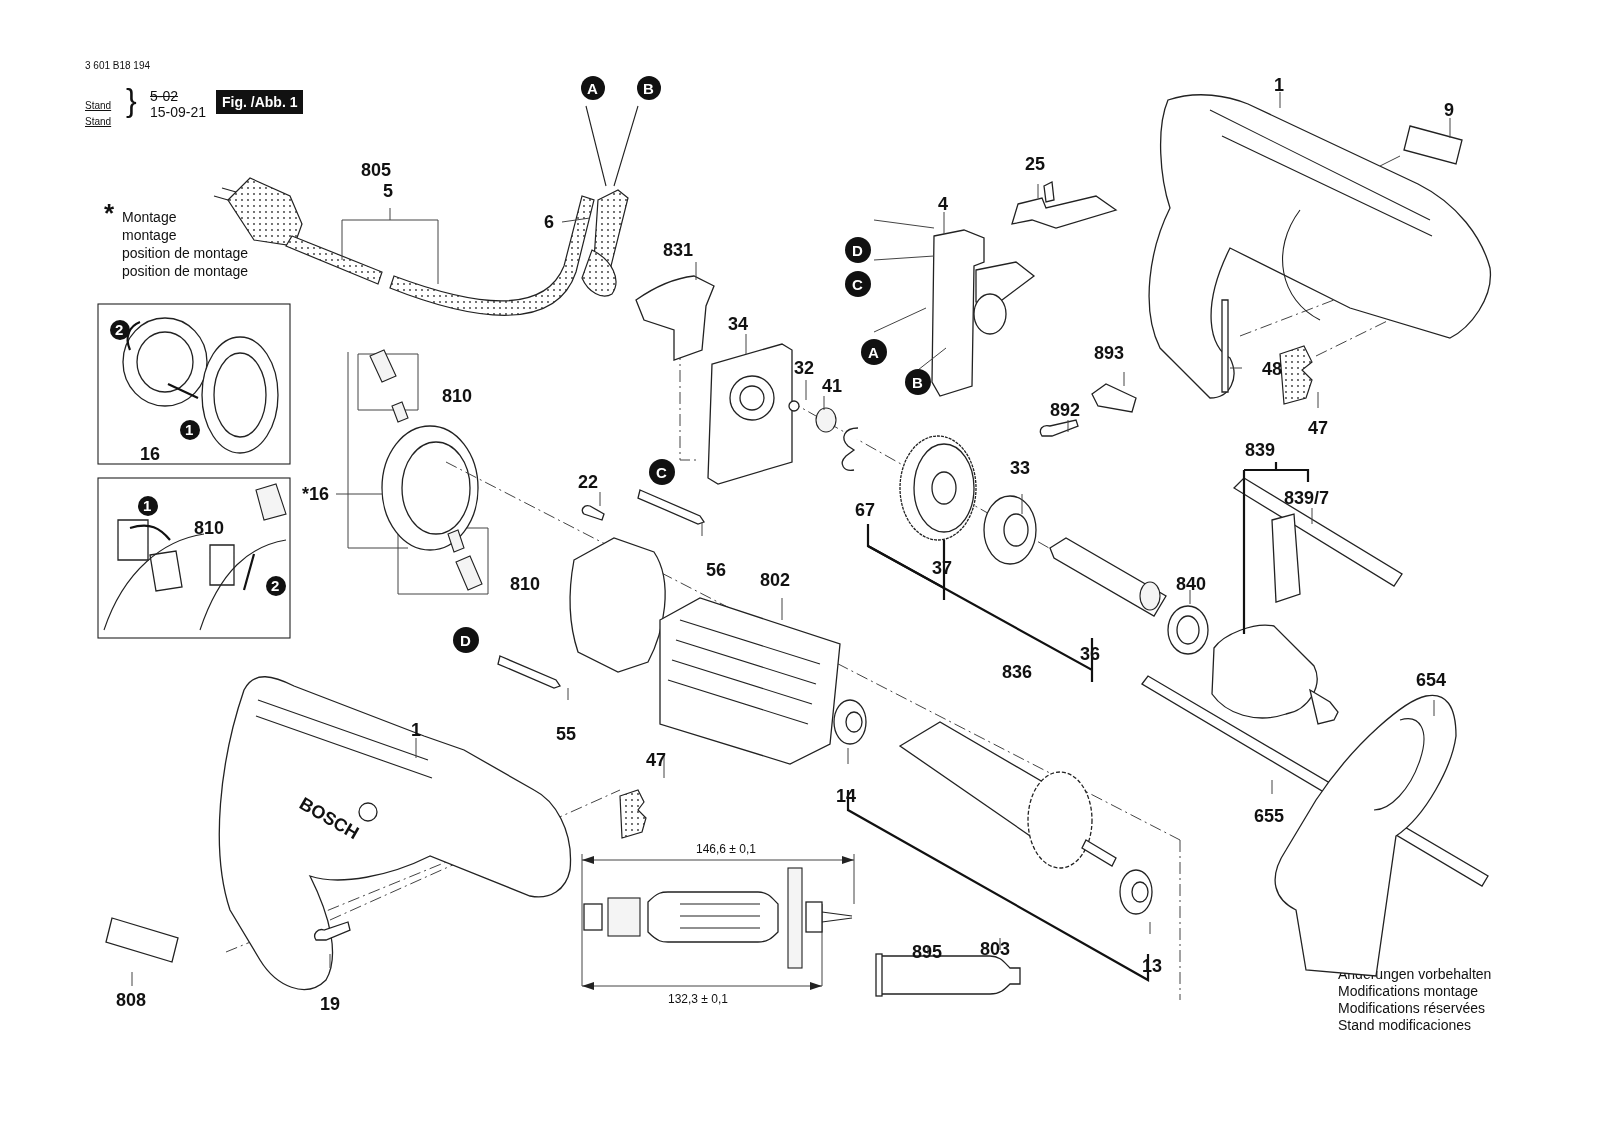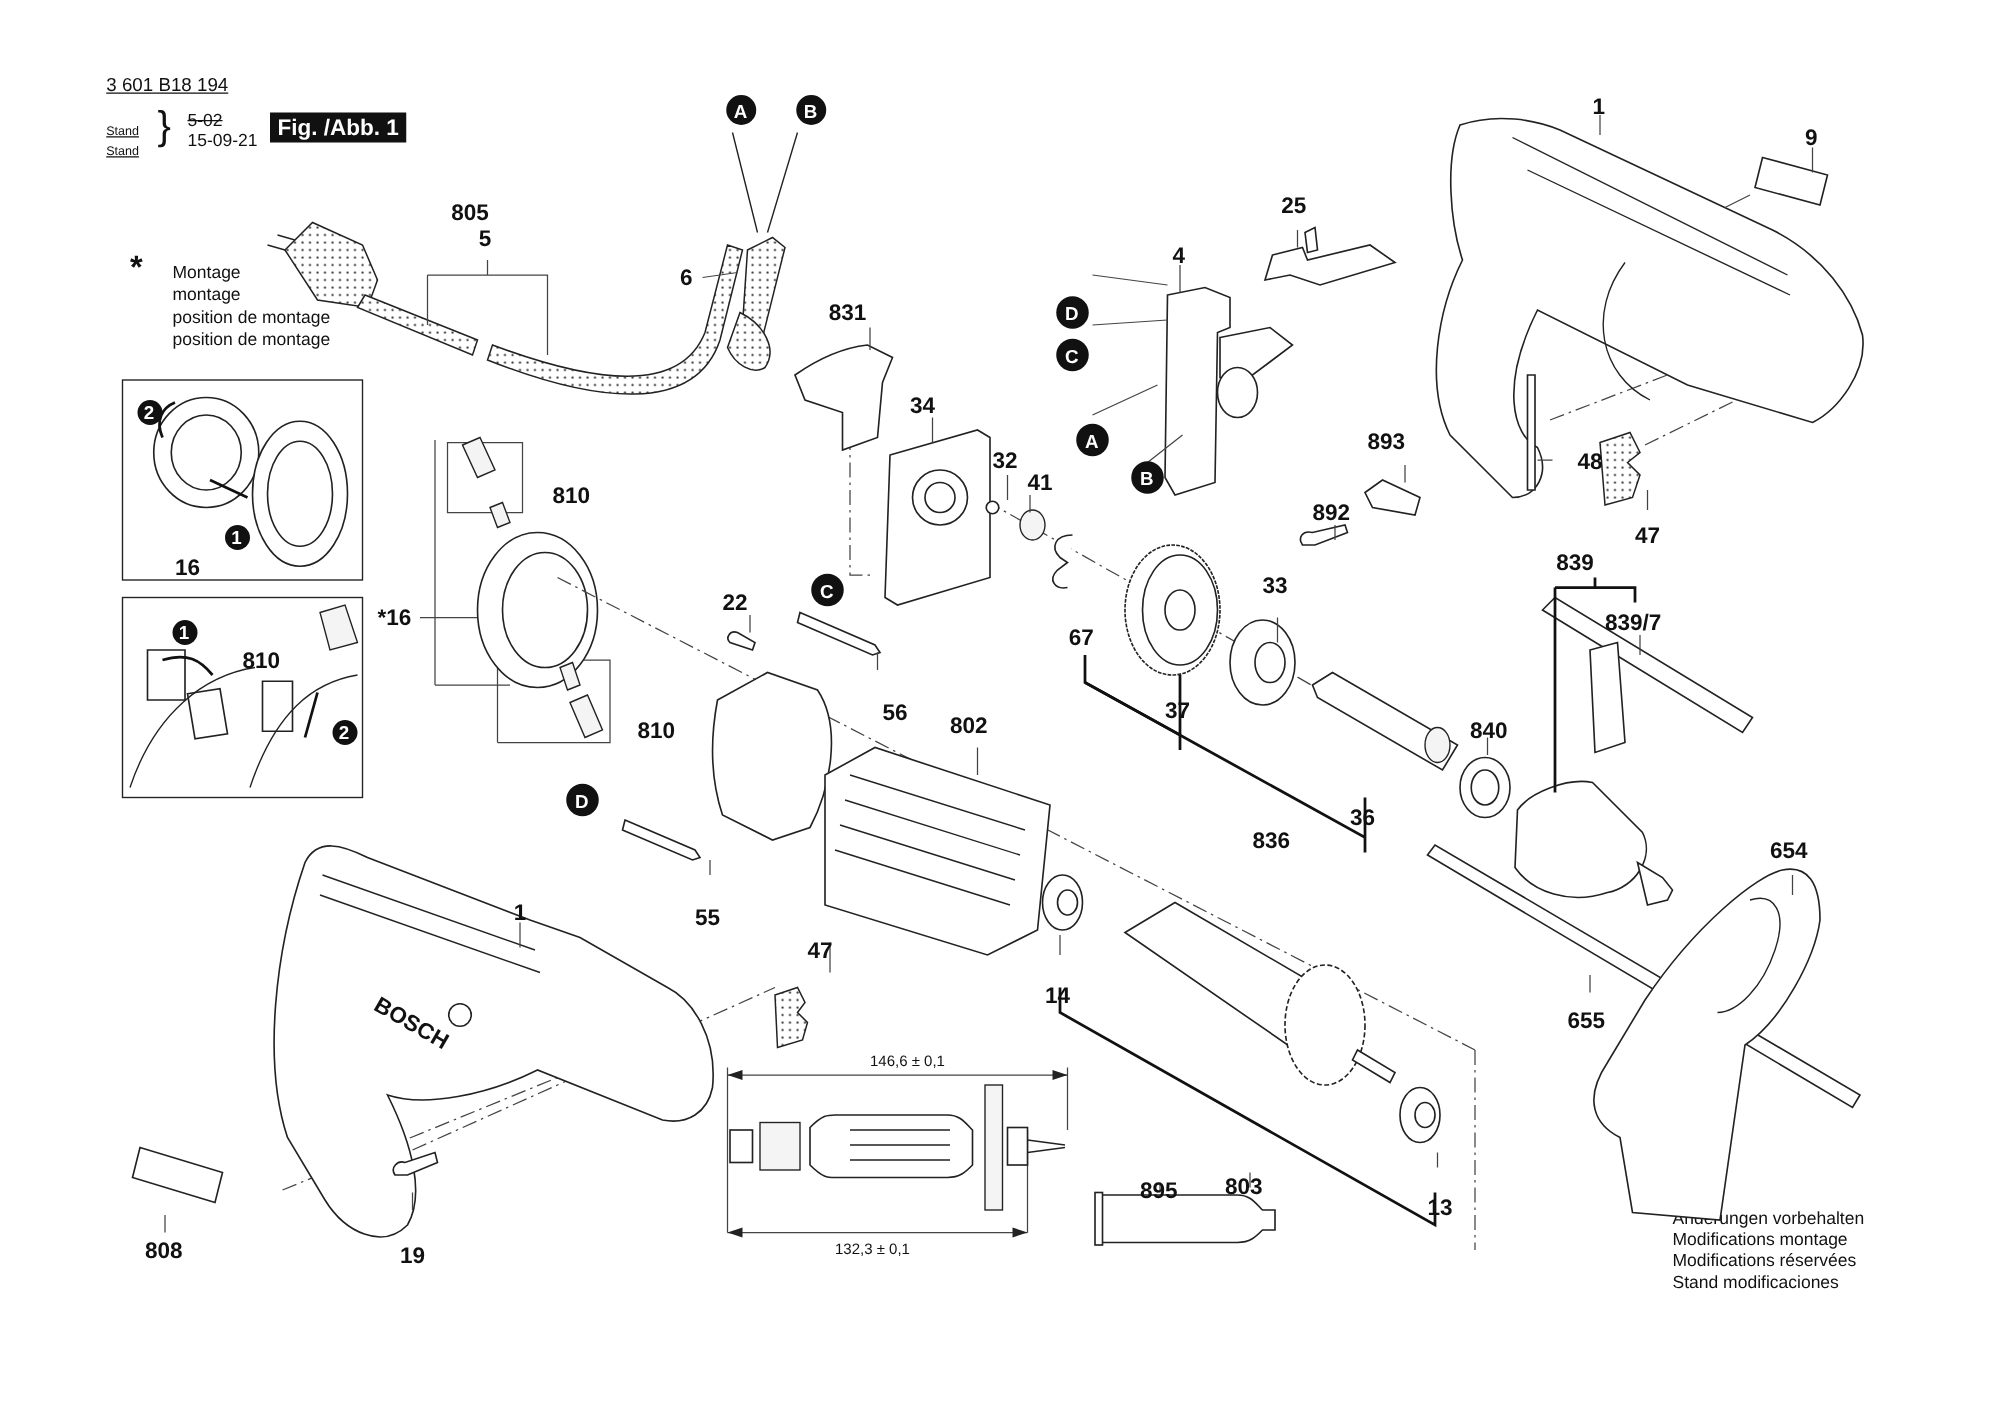--- a/index.html
+++ b/index.html
@@ -1,29 +1,29 @@
 <!DOCTYPE html>
 <html><head>
 <meta charset="utf-8">
 <style>
   html, body { margin: 0; padding: 0; background: #ffffff; }
   body { width: 1600px; height: 1130px; position: relative; overflow: hidden;
          font-family: "Liberation Sans", sans-serif; color: #111; }
   svg#diagram { position: absolute; left: 0; top: 0; }
   .hdr { position: absolute; font-family: "Liberation Sans", sans-serif; }
-  .part-no { font-size: 15px; left: 85px; top: 60px; text-decoration: underline; }
+  .part-no { font-size: 10px; left: 85px; top: 60px; }
   .stand { font-size: 10px; left: 85px; top: 98px; line-height: 16px; text-decoration: underline; }
   .brace { font-size: 32px; left: 126px; top: 82px; font-weight: normal; }
   .dates { font-size: 14px; left: 150px; top: 88px; line-height: 16px; }
   .dates .old { text-decoration: line-through; }
   .figbox { position: absolute; left: 216px; top: 90px; background: #111; color: #fff;
-            font-weight: bold; font-size: 18px; padding: 1px 6px; line-height: 22px; }
+            font-weight: bold; font-size: 14px; padding: 1px 6px; line-height: 22px; }
   .note { position: absolute; left: 104px; top: 208px; font-size: 14px; line-height: 18px; }
   .note .star { position: absolute; left: 0; top: -4px; font-size: 26px; font-weight: bold; }
-  .note .lines { margin-left: 34px; }
+  .note .lines { margin-left: 18px; }
   .mods { position: absolute; left: 1338px; top: 966px; font-size: 14px; line-height: 17px; }
   .lbl { font-family: "Liberation Sans", sans-serif; font-weight: bold; font-size: 18px; fill: #111; }
   .dim { font-family: "Liberation Sans", sans-serif; font-size: 12px; fill: #111; }
   .line { stroke: #222; stroke-width: 1.1; fill: none; }
   .lead { stroke: #444; stroke-width: 1; fill: none; }
   .brk { stroke: #111; stroke-width: 2.2; fill: none; }
   .dash { stroke: #444; stroke-width: 1; fill: none; stroke-dasharray: 12 4 2 4; }
   .part { stroke: #222; stroke-width: 1.3; fill: #fff; }
   .part-g { stroke: #222; stroke-width: 1.1; fill: #f4f4f4; }
   .dot { fill: url(#dots); stroke: #222; stroke-width: 1.2; }

